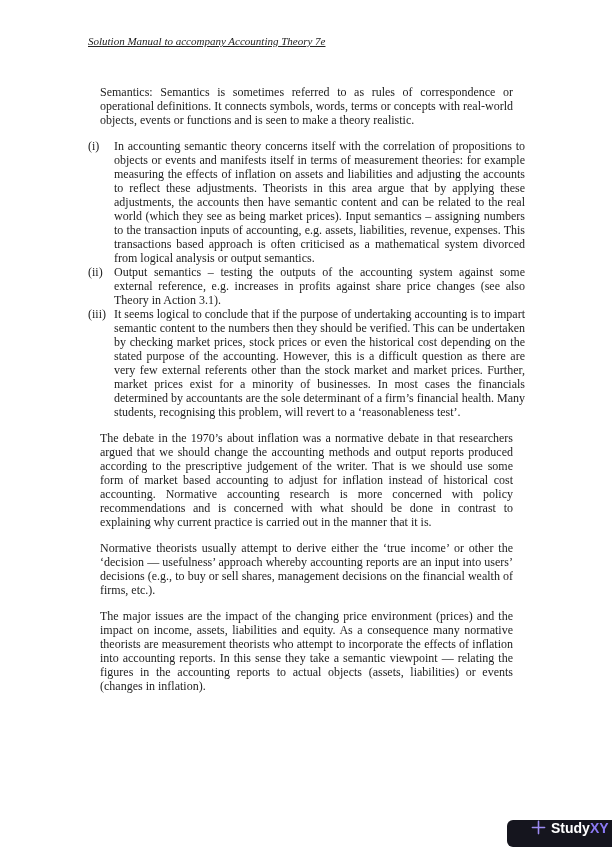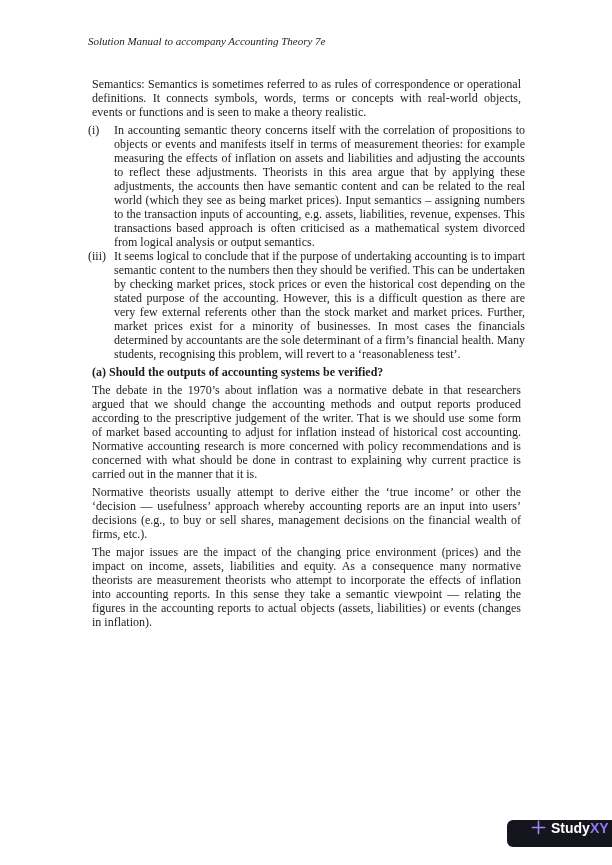--- a/index.html
+++ b/index.html
@@ -16,31 +16,32 @@
     overflow: hidden;
   }
   .running-header {
     position: absolute;
     left: 88px;
     top: 35px;
     font-size: 11px;
     font-style: italic;
     color: #222;
     white-space: nowrap;
+    text-decoration: underline;
   }
   .content {
     position: absolute;
     left: 88px;
     top: 73px;
     width: 437px;
     font-size: 12px;
     line-height: 14px;
     text-align: justify;
   }
-  .content p { margin: 4px; }
+  .content p { margin: 12px; }
   .intro-paragraph { margin-bottom: 14px; }
   .roman-list { margin: 0; }
   .list-item {
     position: relative;
     padding-left: 26px;
   }
   .list-marker {
     position: absolute;
     left: 0;
     top: 0;
@@ -84,26 +85,29 @@
 <div class="content">
 
   <p class="intro-paragraph">Semantics: Semantics is sometimes referred to as rules of correspondence or operational definitions. It connects symbols, words, terms or concepts with real-world objects, events or functions and is seen to make a theory realistic.</p>
 
   <div class="roman-list">
     <div class="list-item">
       <span class="list-marker">(i)</span>
       <span>In accounting semantic theory concerns itself with the correlation of propositions to objects or events and manifests itself in terms of measurement theories: for example measuring the effects of inflation on assets and liabilities and adjusting the accounts to reflect these adjustments. Theorists in this area argue that by applying these adjustments, the accounts then have semantic content and can be related to the real world (which they see as being market prices). Input semantics – assigning numbers to the transaction inputs of accounting, e.g. assets, liabilities, revenue, expenses. This transactions based approach is often criticised as a mathematical system divorced from logical analysis or output semantics.</span>
     </div>
     <div class="list-item">
+      <span class="list-marker">(ii)</span>
+      <span>Output semantics – testing the outputs of the accounting system against some external reference, e.g. increases in profits against share price changes (see also Theory in Action 3.1).</span>
+    </div>
+    <div class="list-item">
       <span class="list-marker">(iii)</span>
       <span>It seems logical to conclude that if the purpose of undertaking accounting is to impart semantic content to the numbers then they should be verified. This can be undertaken by checking market prices, stock prices or even the historical cost depending on the stated purpose of the accounting. However, this is a difficult question as there are very few external referents other than the stock market and market prices. Further, market prices exist for a minority of businesses. In most cases the financials determined by accountants are the sole determinant of a firm’s financial health. Many students, recognising this problem, will revert to a ‘reasonableness test’.</span>
     </div>
   </div>
 
-  <p class="section-heading">(a) Should the outputs of accounting systems be verified?</p>
 
   <p><span>The debate in the 1970’s about inflation was a normative debate in that researchers argued that </span><span class="em-italic">we should</span><span> change the accounting methods and output reports produced according to the prescriptive judgement of the writer. That is we should use some form of market based accounting to adjust for inflation instead of historical cost accounting. Normative accounting research is more concerned with policy recommendations and is concerned with what should be done in contrast to explaining why current practice is carried out in the manner that it is.</span></p>
 
   <p>Normative theorists usually attempt to derive either the ‘true income’ or other the ‘decision — usefulness’ approach whereby accounting reports are an input into users’ decisions (e.g., to buy or sell shares, management decisions on the financial wealth of firms, etc.).</p>
 
   <p>The major issues are the impact of the changing price environment (prices) and the impact on income, assets, liabilities and equity. As a consequence many normative theorists are measurement theorists who attempt to incorporate the effects of inflation into accounting reports. In this sense they take a semantic viewpoint — relating the figures in the accounting reports to actual objects (assets, liabilities) or events (changes in inflation).</p>
 
 </div>
 
 <div class="watermark-badge">

